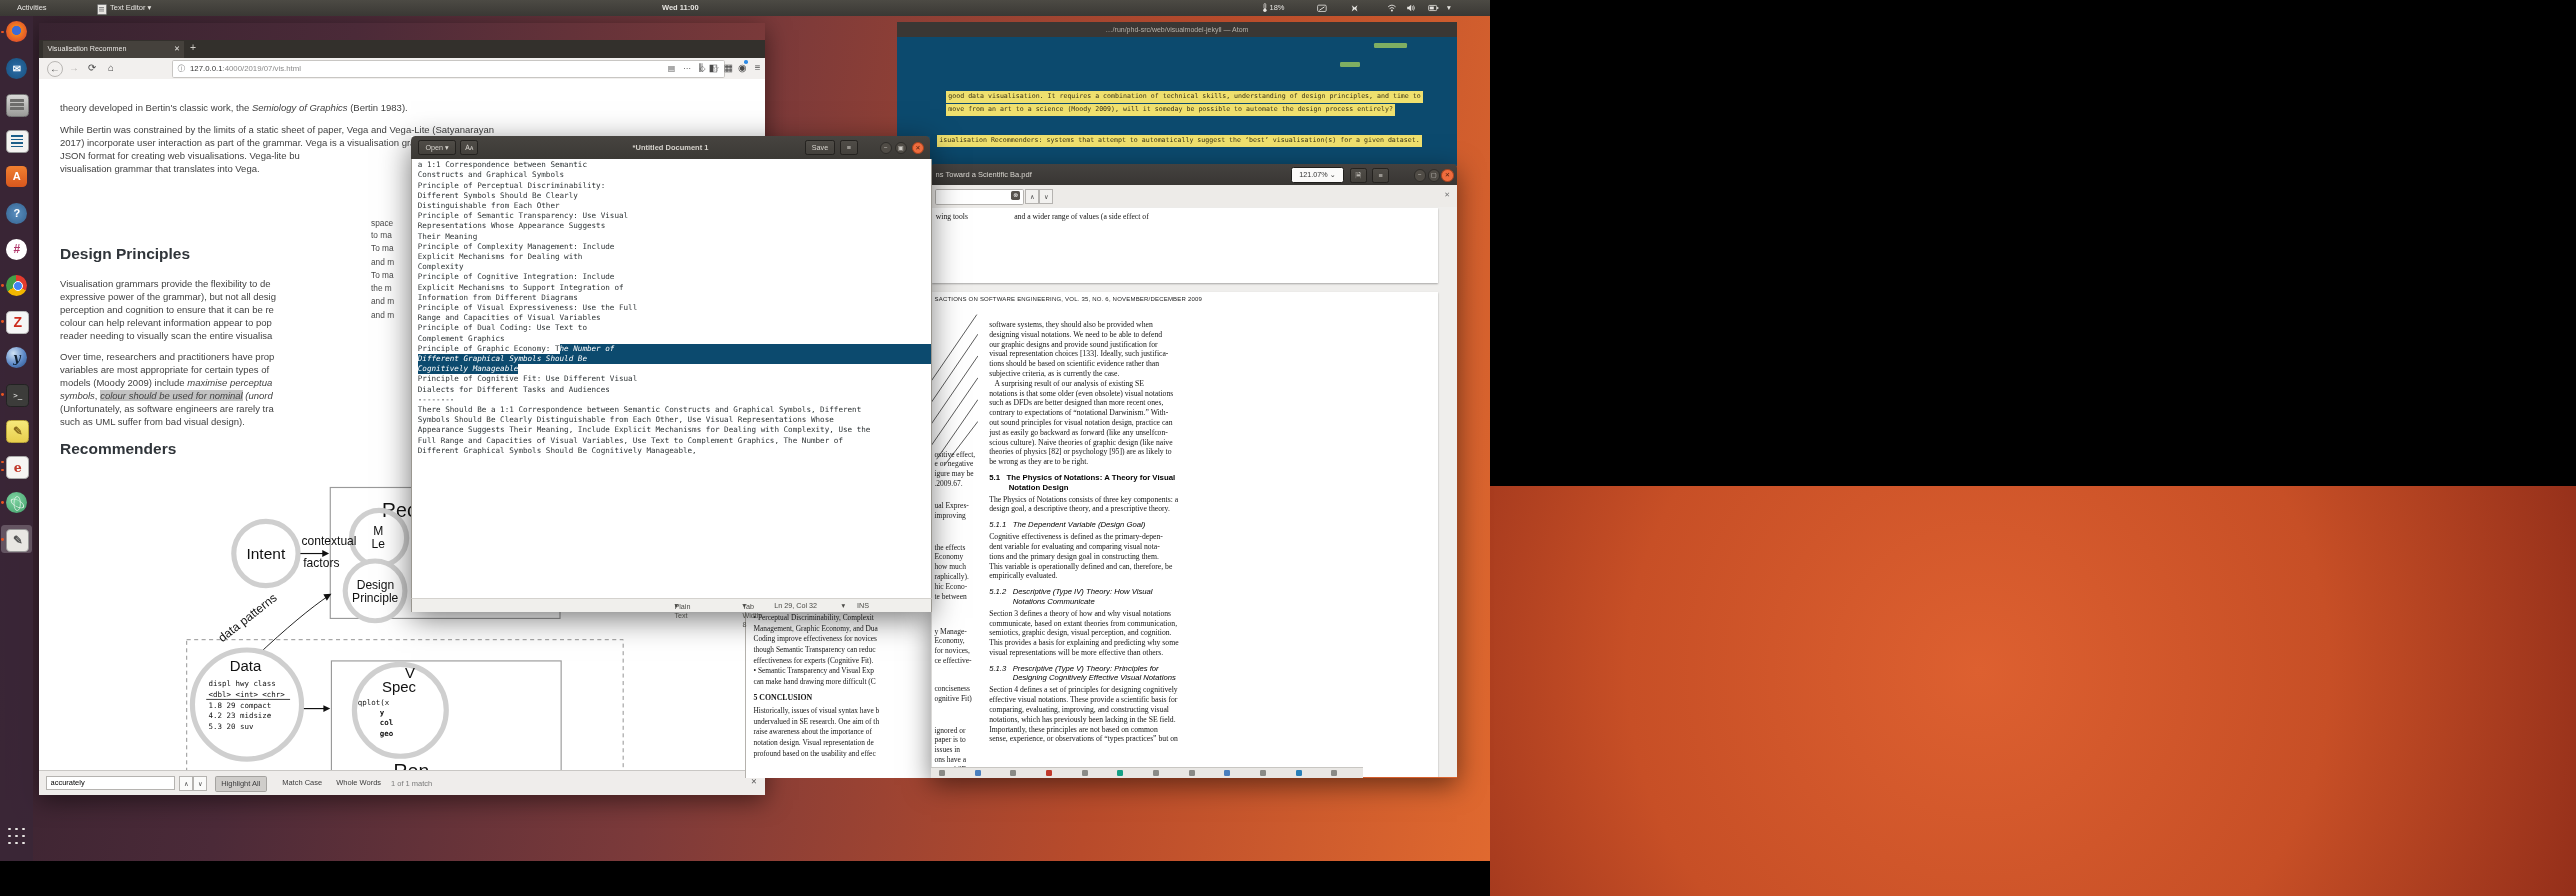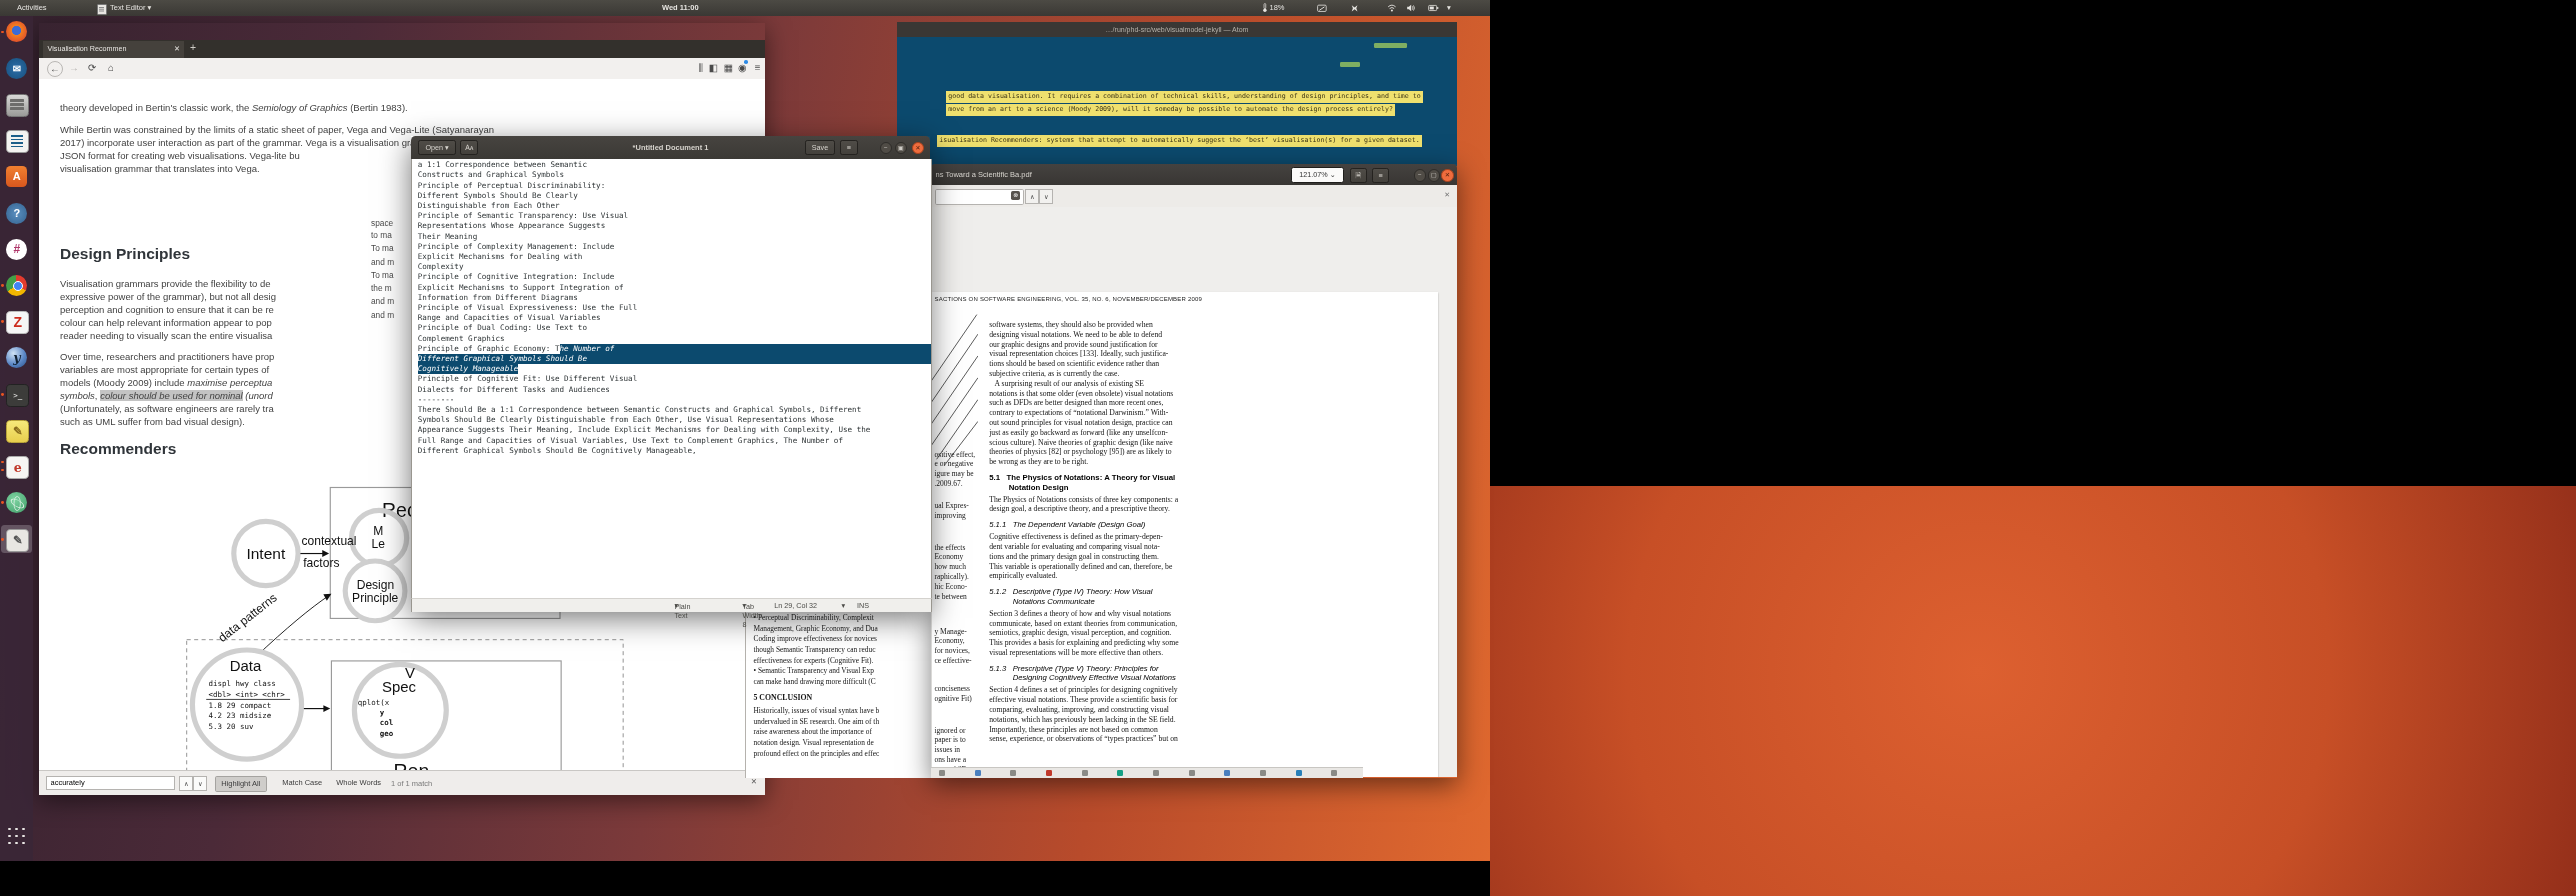--- a/index.html
+++ b/index.html
@@ -126,20 +126,27 @@
         <span>Visualisation Recommen</span>
         <span style="position:absolute;right:4px;">✕</span>
       </div>
       <span style="position:absolute;left:151px;top:1.7px;color:#cfccc6;font-size:10.4px;">+</span>
     </div>
     <div class="abs" id="ff-navbar">
       <span class="nav-ic" style="left:8px;width:14px;height:14px;border:0.6px solid #b9b7b4;border-radius:50%;text-align:center;line-height:13.2px;top:2.9px;">←</span>
       <span class="nav-ic" style="left:30px;color:#b0aeab;">→</span>
       <span class="nav-ic" style="left:49px;">⟳</span>
       <span class="nav-ic" style="left:69px;">⌂</span>
+      <div id="urlbar">
+        <span style="color:#8a8a8a;padding:0 4.6px;">ⓘ</span><span>127.0.0.1</span><span style="color:#8a8a8a;">:4000/2019/07/vis.html</span>
+        <span style="position:absolute;right:49px;color:#5a5a5a;">▤</span>
+        <span style="position:absolute;right:33px;color:#5a5a5a;">⋯</span>
+        <span style="position:absolute;right:18.4px;color:#5a5a5a;">◇</span>
+        <span style="position:absolute;right:4.6px;color:#5a5a5a;">☆</span>
+      </div>
       <span class="nav-ic" style="right:62px;left:auto;">⫼</span>
       <span class="nav-ic" style="right:47px;left:auto;">◧</span>
       <span class="nav-ic" style="right:32px;left:auto;">▦</span>
       <span class="nav-ic" style="right:18.4px;left:auto;">◉<i style="position:absolute;right:-1.1px;top:-1.1px;width:3.5px;height:3.5px;border-radius:50%;background:#2e8be6;"></i></span>
       <span class="nav-ic" style="right:4.6px;left:auto;">≡</span>
     </div>
     <div class="abs" id="ff-content">
       <div class="abs" style="left:21px;top:22px;" id="blk-A">
           <div class="b-line"><span>theory developed in Bertin's classic work, the </span><span class="i">Semiology of Graphics</span><span> (Bertin 1983).</span></div>
         </div>
@@ -242,21 +249,21 @@
         <div class="r-line">Coding improve effectiveness for novices</div>
         <div class="r-line">though Semantic Transparency can reduc</div>
         <div class="r-line">effectiveness for experts (Cognitive Fit).</div>
         <div class="r-line">•  Semantic Transparency and Visual Exp</div>
         <div class="r-line">can make hand drawing more difficult (C</div>
         <div class="r-line r-head" style="margin: 5.8px 0px 2.3px;">5   CONCLUSION</div>
         <div class="r-line">Historically, issues of visual syntax have b</div>
         <div class="r-line">undervalued in SE research. One aim of th</div>
         <div class="r-line">raise awareness about the importance of</div>
         <div class="r-line">notation design. Visual representation de</div>
-        <div class="r-line">profound effect on the principles and effec</div>
+        <div class="r-line">profound based on the usability and effec</div>
       </div>
   </div>
 
   <div class="abs" id="pdf">
     <div class="abs" id="pdf-titlebar">
       <span style="position:absolute;left:4.6px;top:5.8px;color:#d8d5cf;font-size:7.5px;">ns Toward a Scientific Ba.pdf</span>
       <span style="position:absolute;right:113px;top:2.9px;width:51px;height:14.4px;background:#fbfaf9;border:0.6px solid #1f1e1c;border-radius:2.3px;color:#333;font-size:7.2px;text-align:center;line-height:14.4px;"><span>121.07%</span> <span>⌄</span></span>
       <span class="hbtn" style="right:90px;width:17px;color:#d8d5cf;">🗎</span>
       <span class="hbtn" style="right:68px;width:17px;color:#d8d5cf;">≡</span>
       <span class="wbtn" style="position:absolute;right:31px;top:5.2px;">−</span>
@@ -265,20 +272,24 @@
     </div>
     <div class="abs" id="pdf-findrow">
       <span style="position:absolute;left:3.5px;top:3.5px;width:87px;height:14px;background:#fff;border:0.6px solid #b5b3b0;border-radius:1.7px;">
           <i style="position:absolute;right:2.3px;top:1.7px;width:9.2px;height:9.2px;background:#57534e;border-radius:1.7px;color:#fff;font-style:normal;font-size:5.8px;text-align:center;line-height:9.2px;">⊗</i>
         </span>
       <span class="find-btn" style="left:94px;top:3.5px;background:#f2f1ef;">∧</span>
       <span class="find-btn" style="left:108px;top:3.5px;background:#f2f1ef;">∨</span>
       <span style="position:absolute;right:7px;top:5.8px;color:#777;font-size:7px;">✕</span>
     </div>
     <div class="abs" id="pdf-content">
+      <div class="page" style="left:1.2px;top:1.2px;width:506px;height:75px;">
+        <span class="p-line" style="position:absolute;left:3.5px;top:3.5px;">wing tools</span>
+        <span class="p-line" style="position:absolute;left:82px;top:3.5px;">and a wider range of values (a side effect of</span>
+      </div>
       <div class="page" style="left:1.2px;top:85px;width:506px;height:485px;">
         <div style="position:absolute;left:2.3px;top:3.5px;font-size:6px;letter-spacing:0.2px;color:#222;font-family:'Liberation Sans',sans-serif;">SACTIONS ON SOFTWARE ENGINEERING,   VOL. 35,   NO. 6,   NOVEMBER/DECEMBER 2009</div>
         <svg style="position:absolute;left:0;top:18.4px;" width="46" height="155" viewBox="0 0 80 270">
           <g stroke="#333" stroke-width="1.4">
             <line x1="-40" y1="180" x2="78" y2="8"></line>
               <line x1="-28" y1="200" x2="80" y2="42"></line>
             <line x1="-16" y1="220" x2="80" y2="80"></line>
               <line x1="-4" y1="240" x2="80" y2="118"></line>
             <line x1="8" y1="260" x2="80" y2="156"></line>
               <line x1="22" y1="270" x2="80" y2="194"></line>

